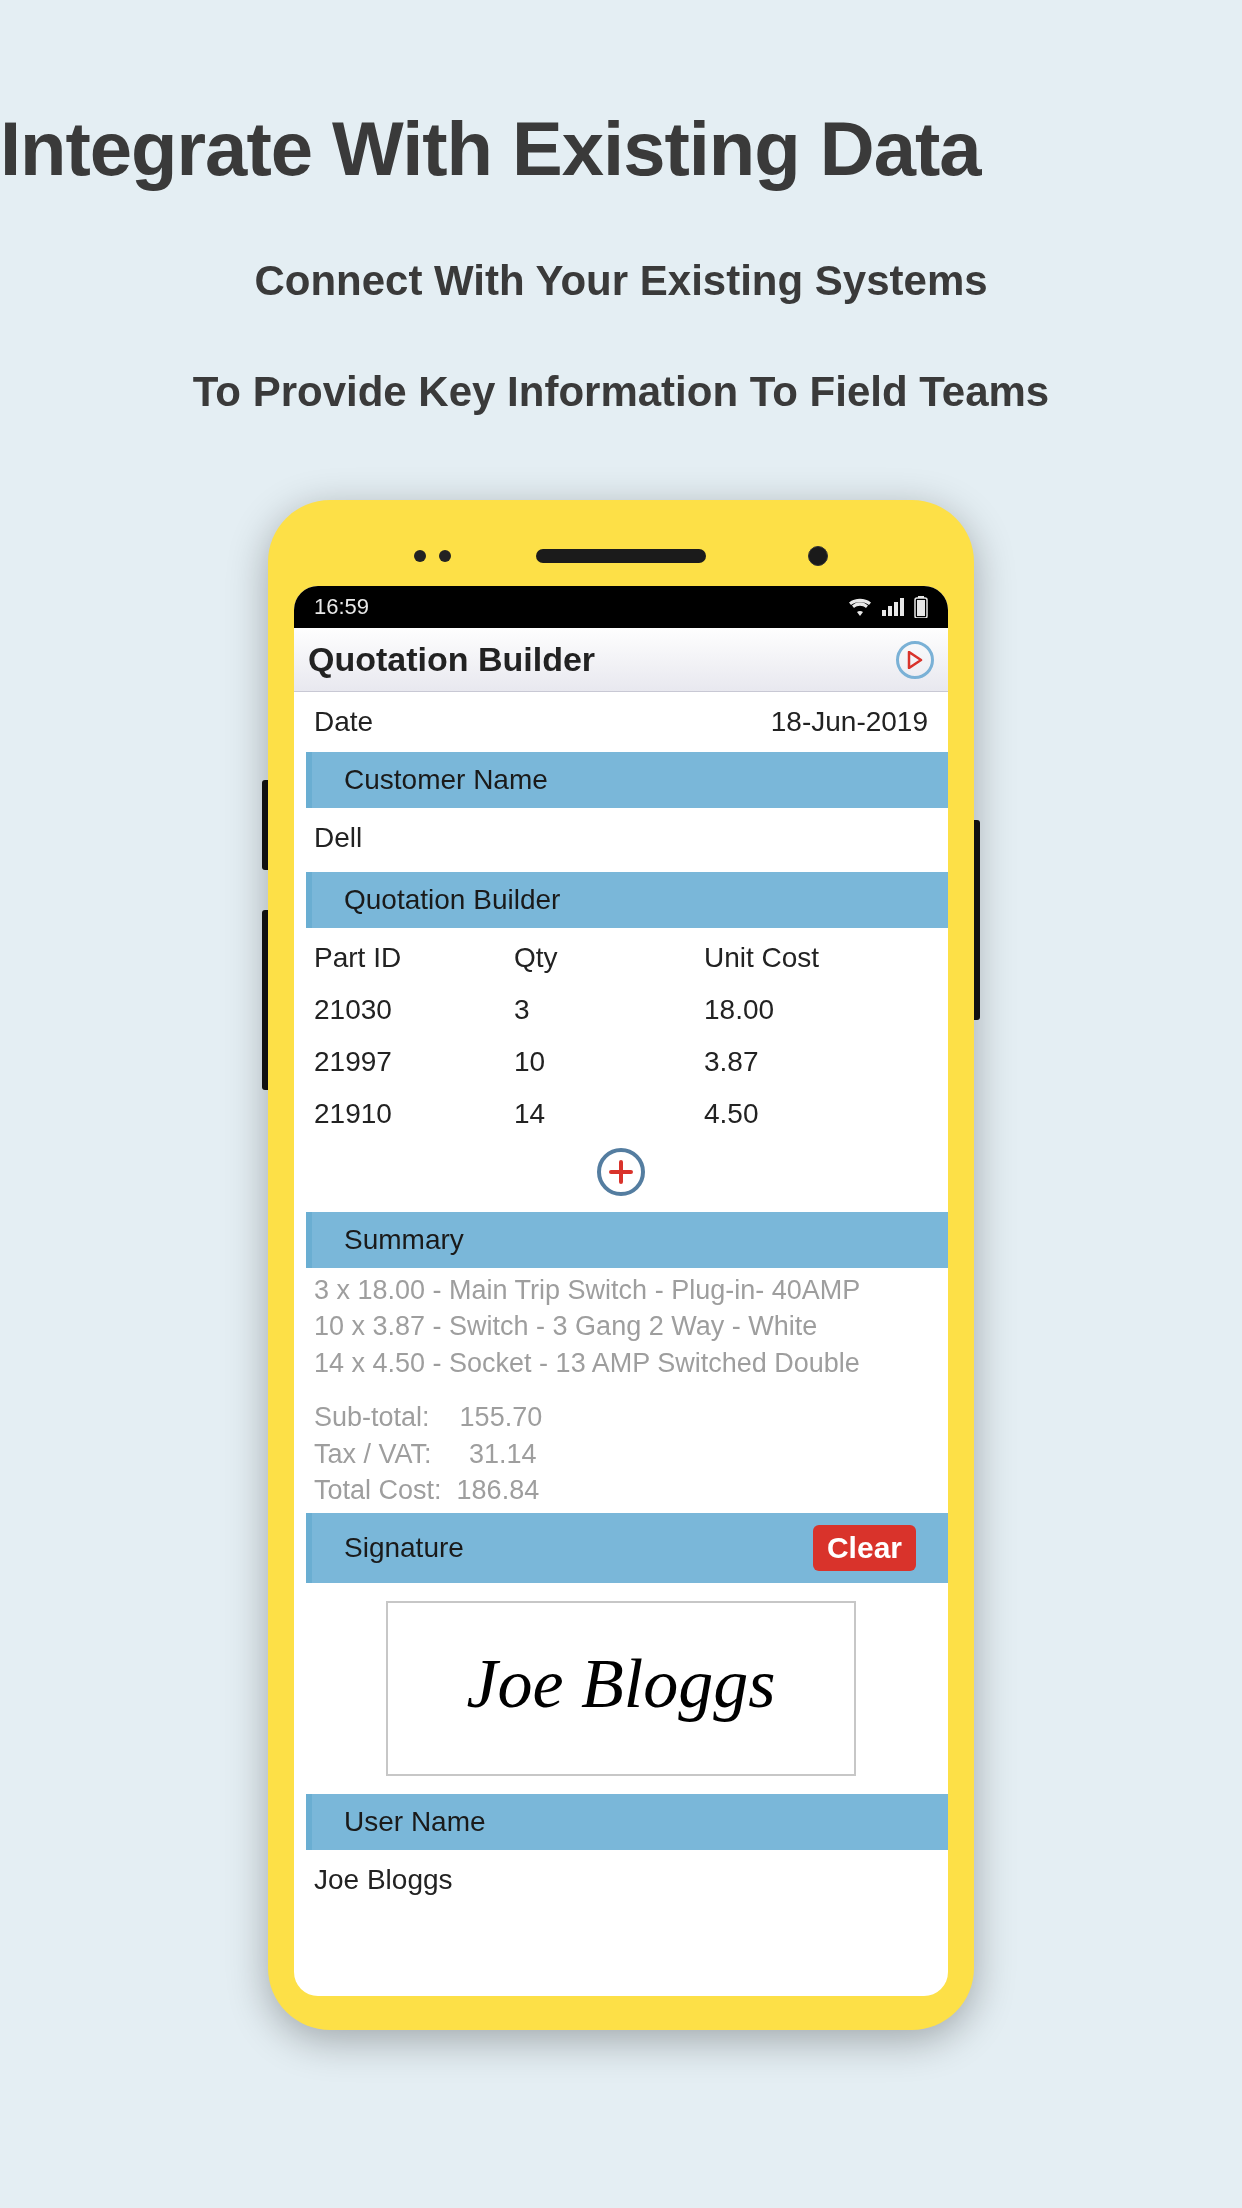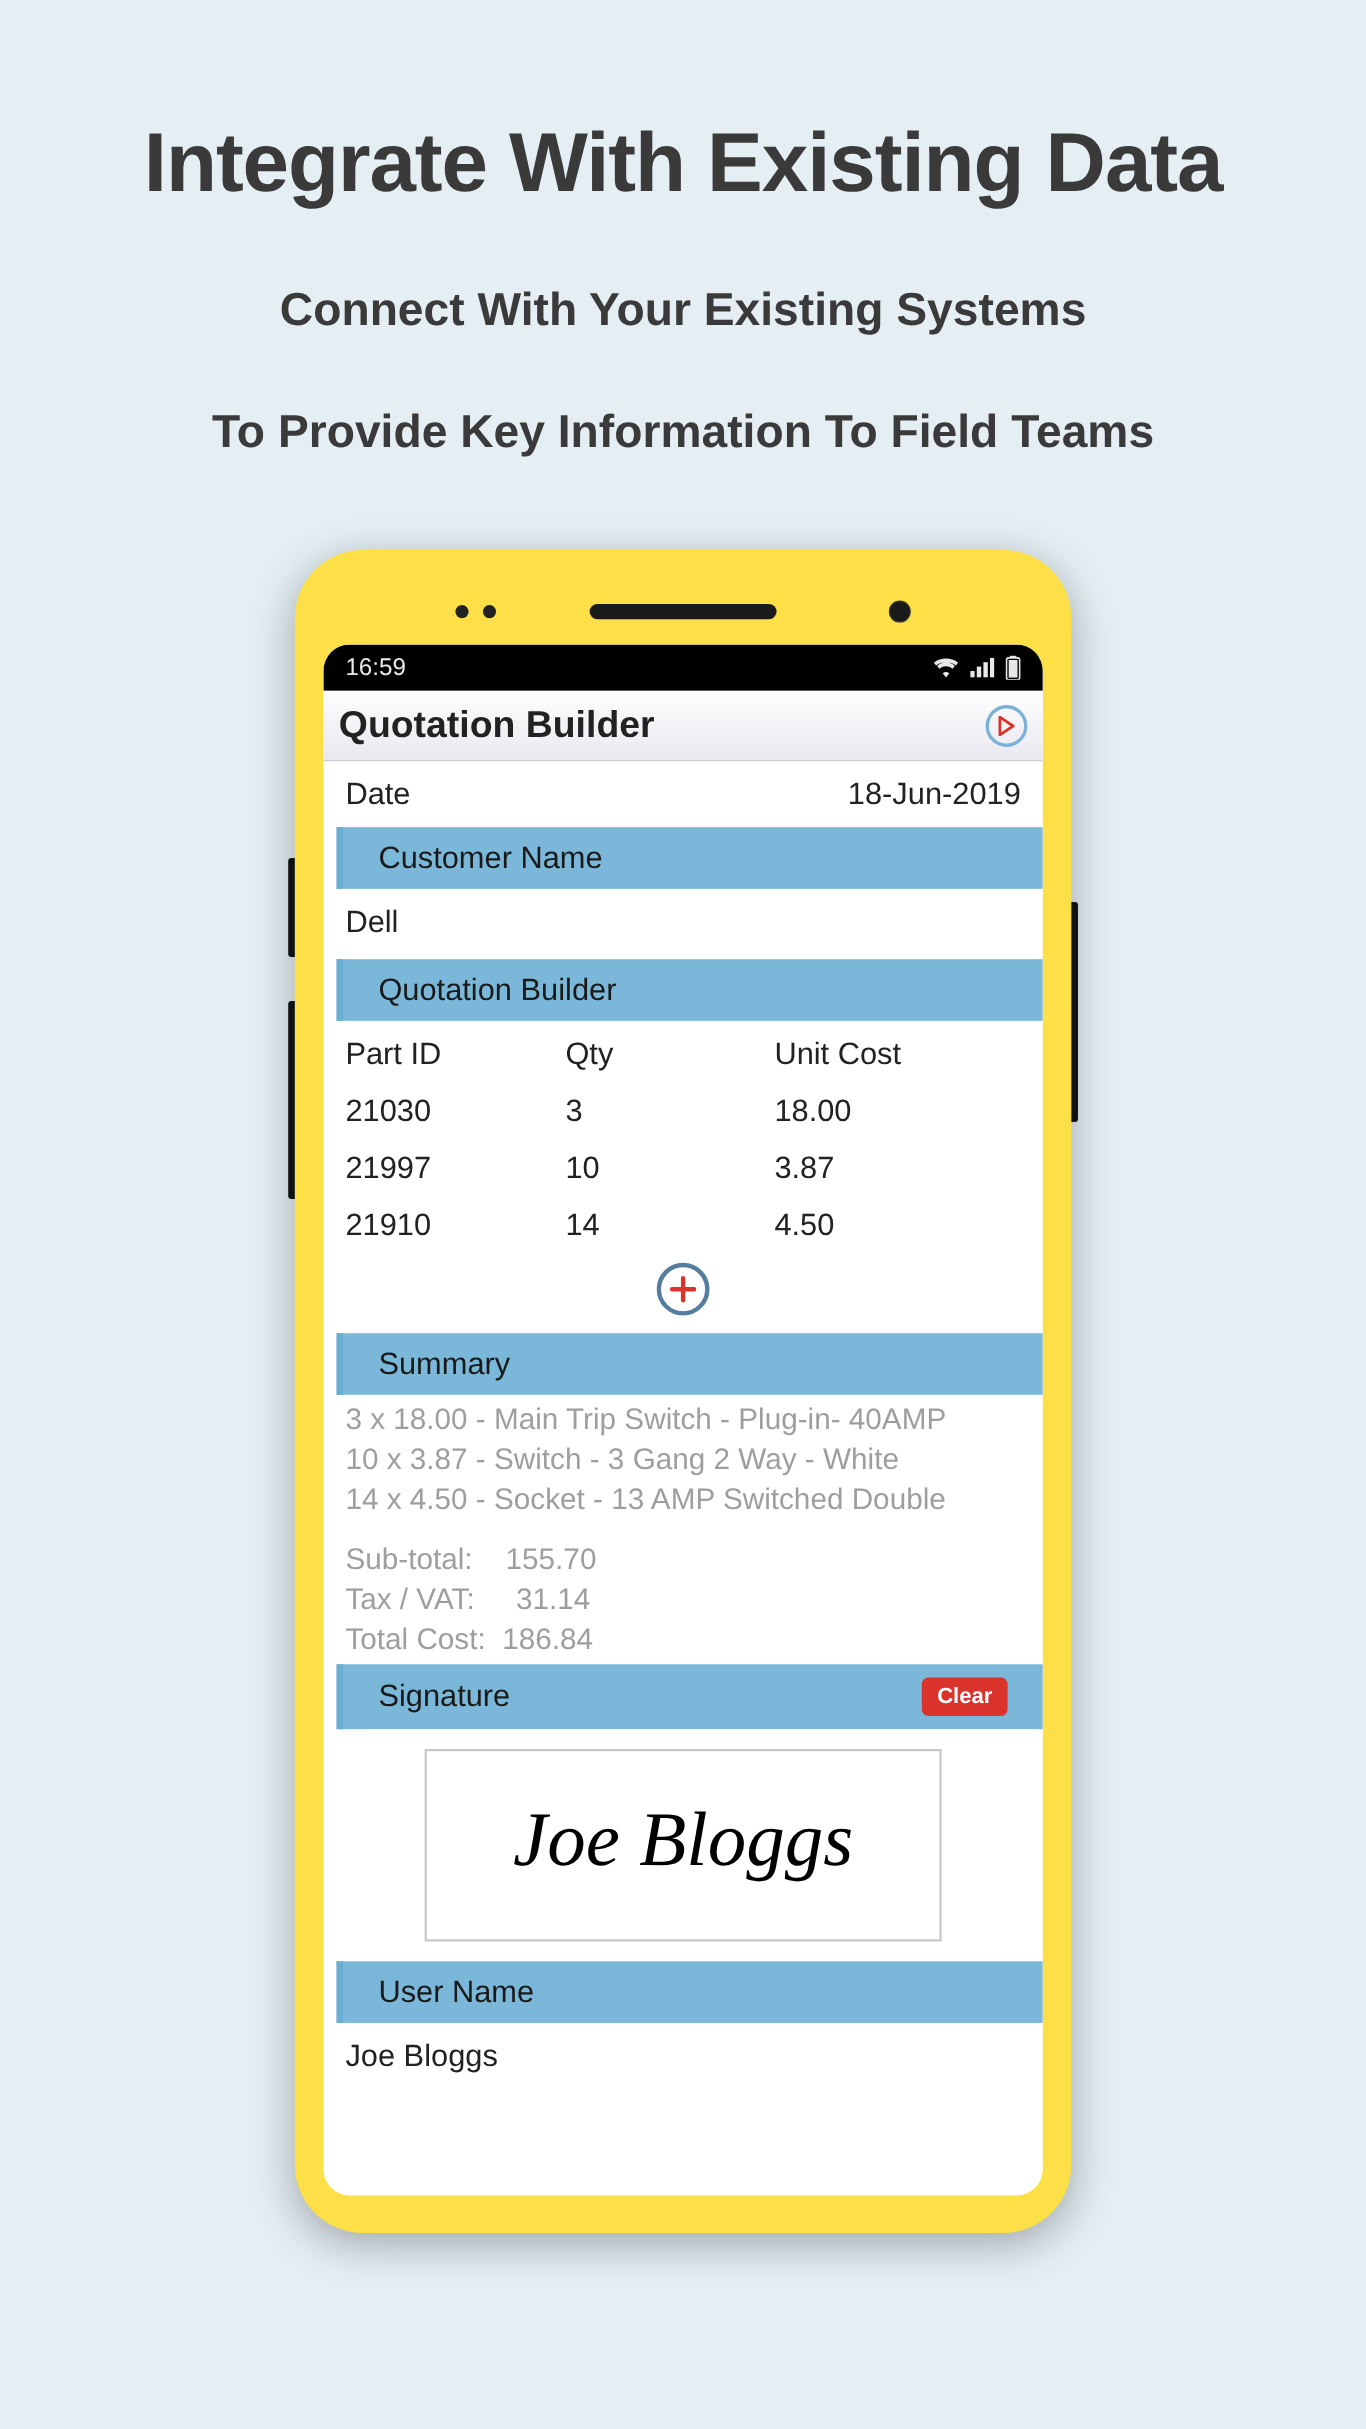--- a/index.html
+++ b/index.html
@@ -5,21 +5,21 @@
   * { margin: 0; padding: 0; box-sizing: border-box; }
   body {
     width: 1242px;
     height: 2208px;
     background: #e4eef3;
     font-family: -apple-system, BlinkMacSystemFont, 'Segoe UI', Arial, sans-serif;
     overflow: hidden;
     position: relative;
   }
   .hero-title {
-    text-align: center;
+    text-align: left;
     font-size: 76px;
     font-weight: 700;
     color: #3a3a3a;
     margin-top: 105px;
     letter-spacing: -1px;
   }
   .hero-sub1 {
     text-align: center;
     font-size: 42px;
     font-weight: 600;
@@ -130,21 +130,21 @@
     display:inline-flex; align-items:center; justify-content:center;
     background:#fff;
   }
   .add-btn svg { display:block; }
   .summary-block { padding: 4px 20px; color:#9e9e9e; font-size: 27px; line-height:1.35; }
   .summary-totals { margin-top: 18px; }
   .summary-totals div { white-space: pre; }
   .clear-btn {
     background:#d9332b;
     color:#fff;
-    font-size: 20px;
+    font-size: 30px;
     font-weight:600;
     padding: 6px 14px;
     border-radius: 6px;
   }
   .sig-box {
     margin: 18px auto 18px auto;
     width: 470px;
     height: 175px;
     border: 2px solid #c7c7c7;
     display:flex;

